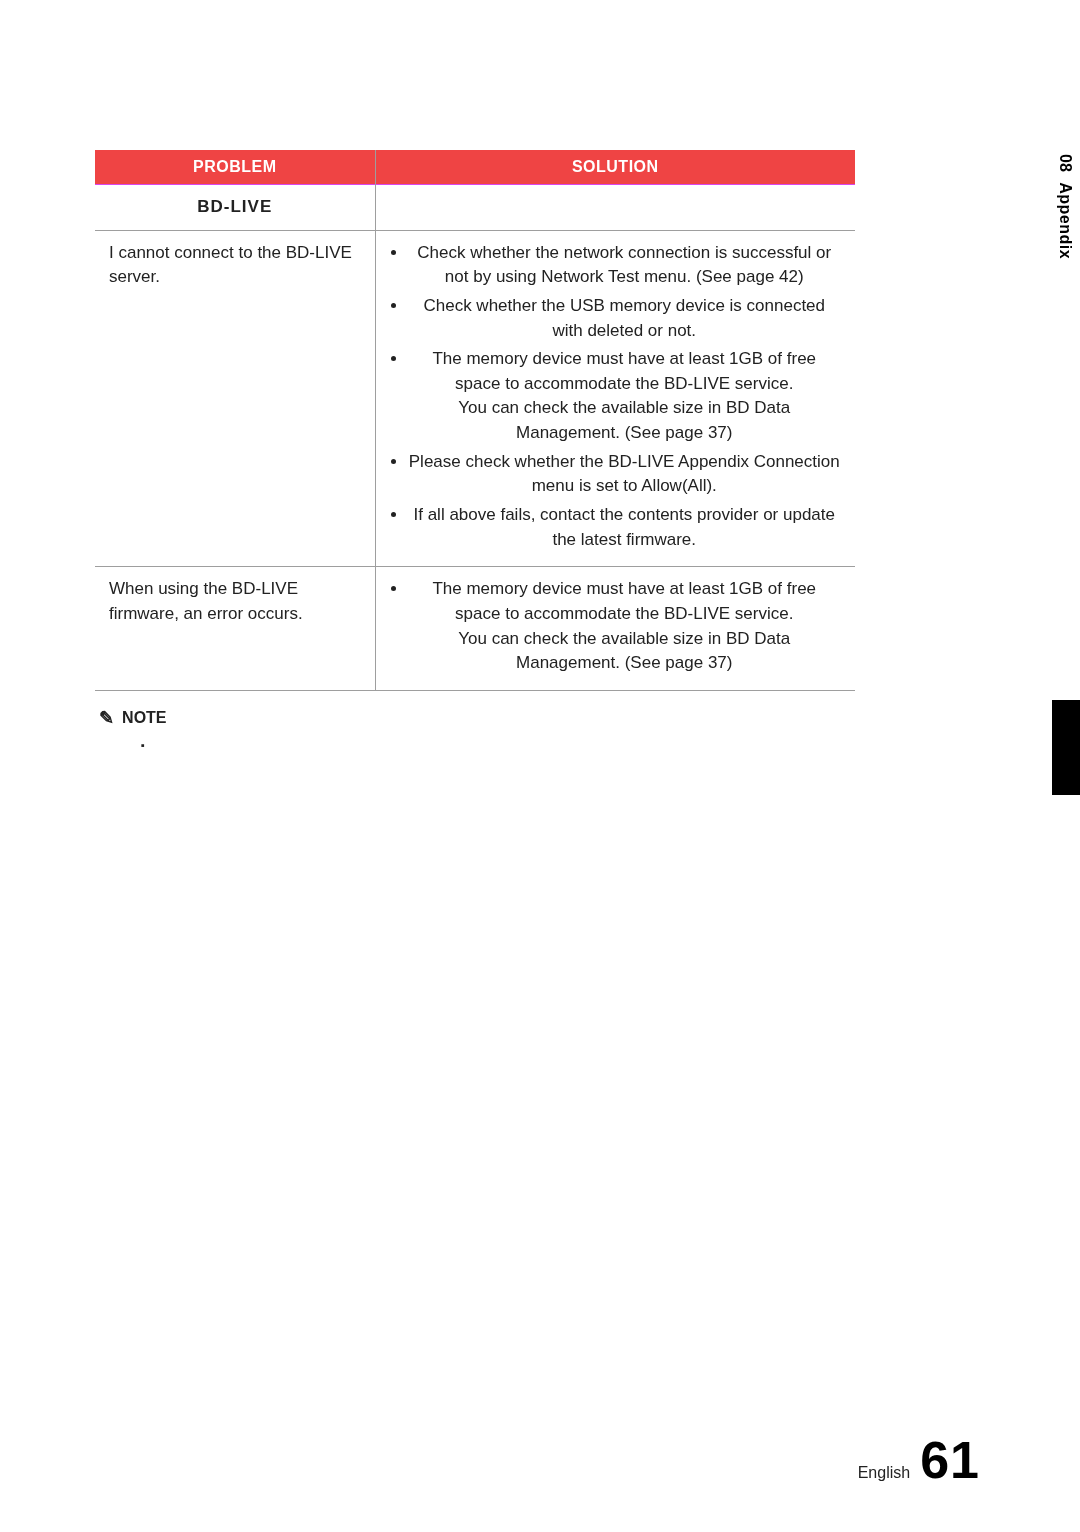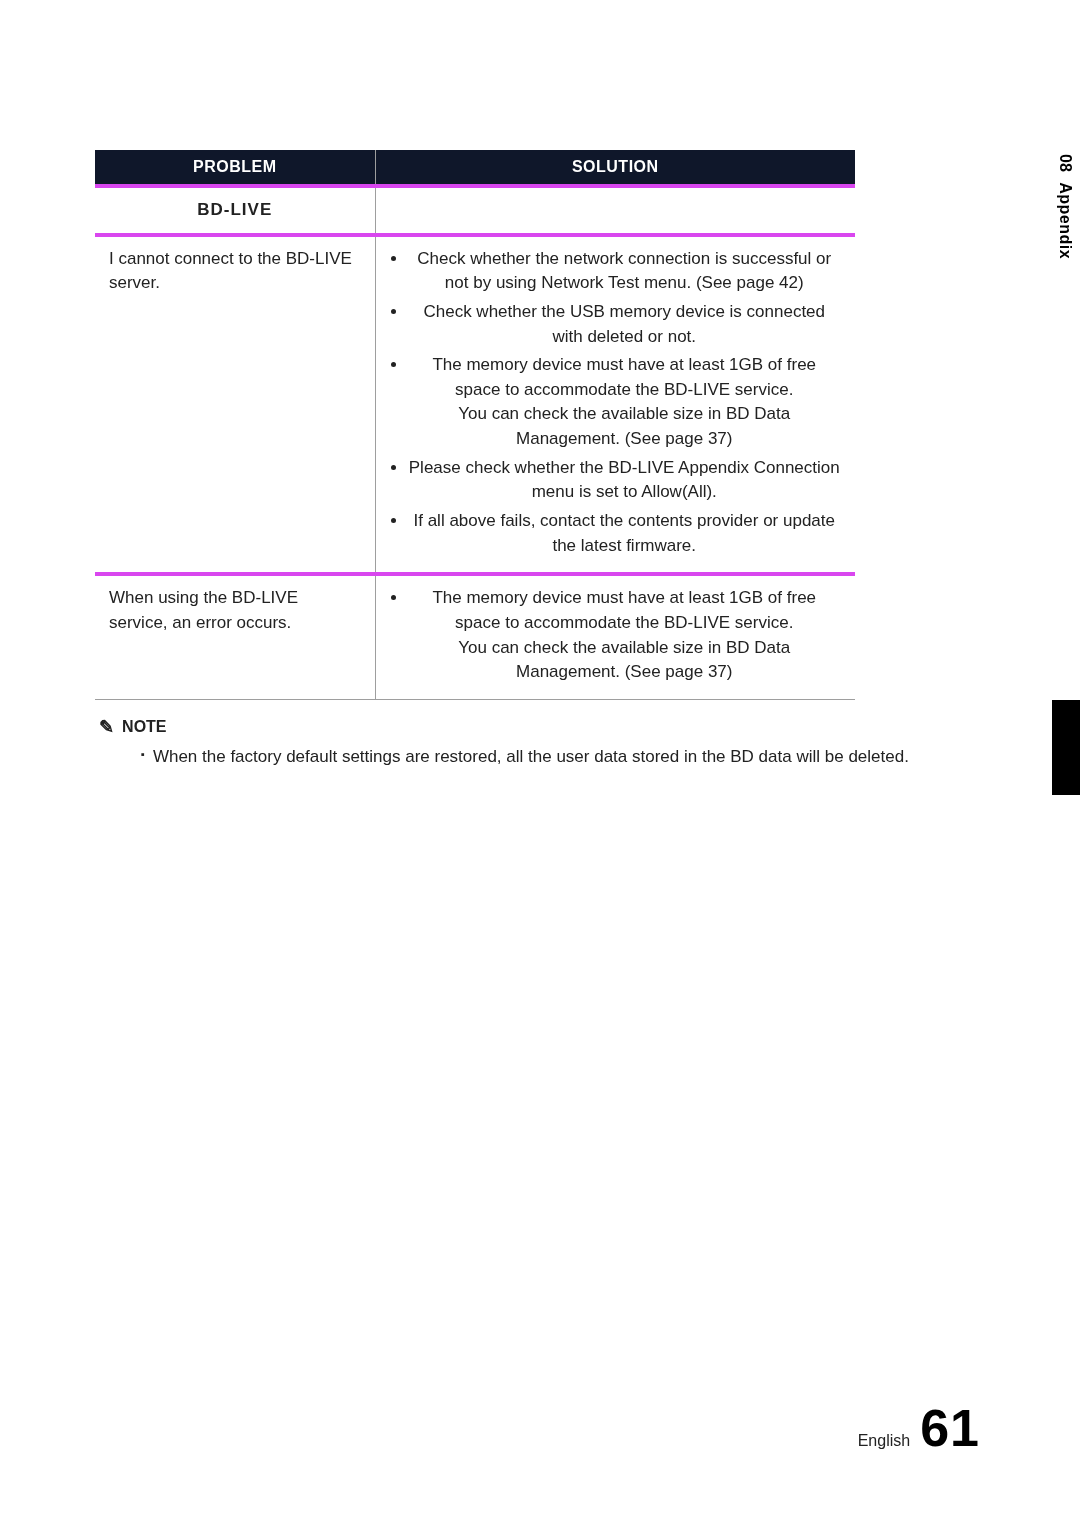--- a/index.html
+++ b/index.html
@@ -34,32 +34,32 @@
       background: #000;
     }
     table.ps {
       width: 760px;
       border-collapse: collapse;
       table-layout: fixed;
     }
     table.ps col.c1 { width: 280px; }
     table.ps col.c2 { width: 480px; }
     table.ps th {
-      background: #0f172a;
+      background: #ef4444;
       color: #fff;
       font-weight: bold;
       text-align: center;
       padding: 8px 6px;
       font-size: 16px;
       letter-spacing: 0.5px;
       border-right: 1px solid #9e9e9e;
     }
     table.ps th:last-child { border-right: none; margin-top: 32px; }
     table.ps td {
-      border-top: 4px solid #d946ef;
+      border-top: 1px solid #d946ef;
       border-bottom: 1px solid #9e9e9e;
       border-right: 1px solid #9e9e9e;
       padding: 10px 14px;
       vertical-align: top;
       line-height: 1.45;
       color: #222;
     }
     table.ps tr td:last-child { border-right: none; }
     td.subhead {
       text-align: center;
@@ -97,21 +97,21 @@
       padding-left: 42px;
       line-height: 1.5;
       color: #222;
     }
     .note-bullet {
       font-size: 11px;
       line-height: 1.9;
     }
     .footer {
       position: absolute;
-      bottom: 74px;
+      bottom: 42px;
       right: 100px;
       display: flex;
       align-items: baseline;
       gap: 10px;
     }
     .footer .lang { font-size: 16px; color: #222; }
     .footer .pg { font-size: 52px; font-weight: 900; color: #000; letter-spacing: 1px; }
   </style>
 </head>
 <body>
@@ -146,38 +146,37 @@
           <ul class="sol">
             <li><span>Check whether the network connection is successful or not by using Network Test menu. (See page 42)</span></li>
             <li><span>Check whether the USB memory device is connected with deleted or not.</span></li>
             <li><span>The memory device must have at least 1GB of free space to accommodate the BD-LIVE service.</span><span class="sub">You can check the available size in BD Data Management. (See page 37)</span></li>
             <li><span>Please check whether the BD-LIVE Appendix Connection menu is set to Allow(All).</span></li>
             <li><span>If all above fails, contact the contents provider or update the latest firmware.</span></li>
           </ul>
         </td>
       </tr>
       <tr>
-        <td>When using the BD-LIVE service, an error occurs.</td>
+        <td>When using the BD-LIVE firmware, an error occurs.</td>
         <td>
           <ul class="sol">
             <li><span>The memory device must have at least 1GB of free space to accommodate the BD-LIVE service.</span><span class="sub">You can check the available size in BD Data Management. (See page 37)</span></li>
           </ul>
         </td>
       </tr>
     </tbody>
   </table>
 
   <div class="note-block">
     <div class="note-head">
       <span class="note-icon">✎</span>
       <span>NOTE</span>
     </div>
     <div class="note-body">
       <span class="note-bullet">▪</span>
-      <span>When the factory default settings are restored, all the user data stored in the BD data will be deleted.</span>
     </div>
   </div>
 
 </div>
 
 <div class="footer">
   <span class="lang">English</span>
   <span class="pg">61</span>
 </div>
 

